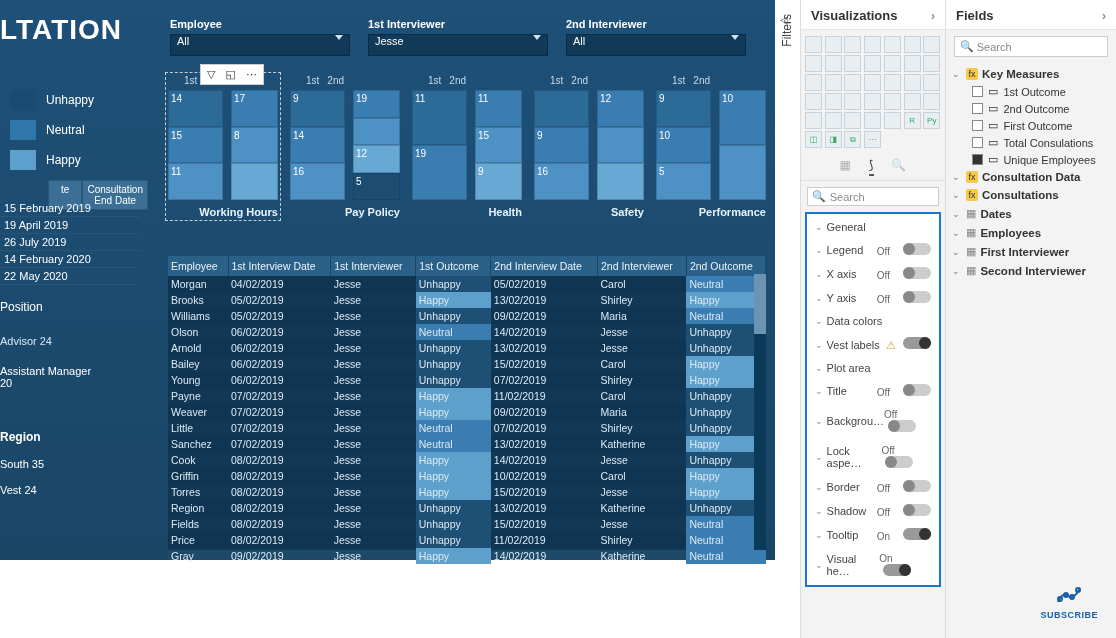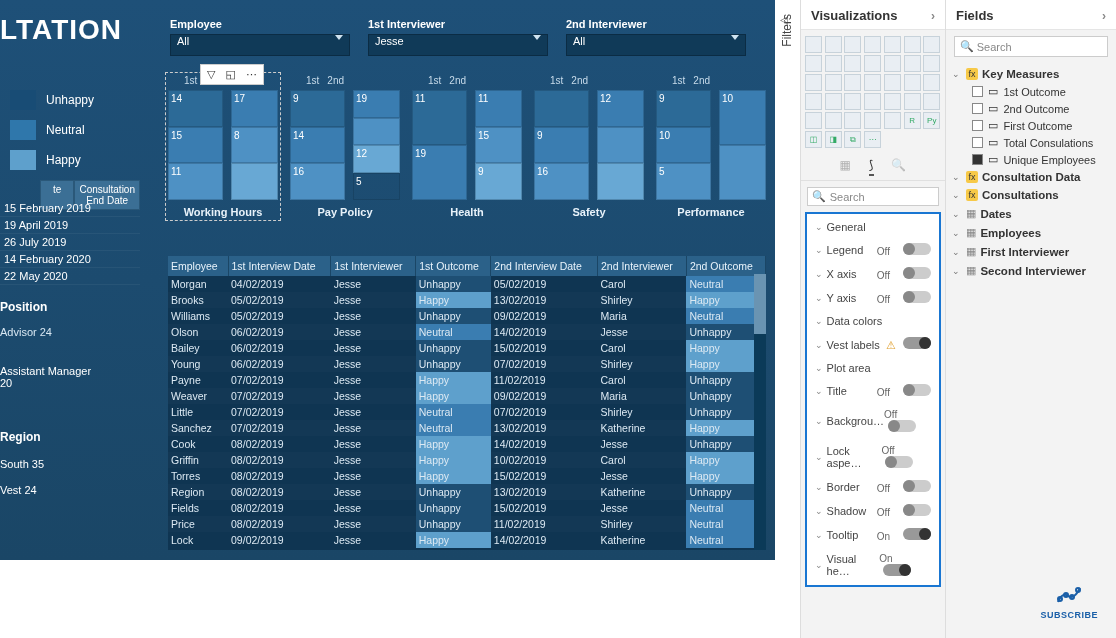--- a/index.html
+++ b/index.html
@@ -14,43 +14,43 @@
 .slicer .sl-box { width:180px; height:22px; background:#103a58; border:1px solid #0b2c44; display:flex; justify-content:space-between; padding:0 6px; font-size:11px; font-weight:400; }
 .slicer .chev { width:0;height:0;border-left:4px solid transparent;border-right:4px solid transparent;border-top:5px solid #d0e3f0; }
 
 
 .legend { position:absolute; left:10px; top:90px; display:flex; flex-direction:column; gap:10px; font-size:12px; }
 .legrow { display:flex; align-items:center; gap:10px; }
 .sq { width:26px; height:20px; }
 .sq1{background:#184c75;} .sq2{background:#2f77ab;} .sq3{background:#5ea0cc;}
 
 
-.dates-hdr { position:absolute; left:0; top:180px; width:140px; display:flex; font-size:10px;padding-left:40px; }
+.dates-hdr { position:absolute; left:8px; top:180px; width:140px; display:flex; font-size:10px;padding-left:40px; }
 .dates-hdr div{ flex:1; background:#3b6f95; border:1px solid #2a5879; padding:3px 4px; text-align:center;}
 .dates { position:absolute; left:0; top:200px; width:140px; font-size:11px; }
 .dates div { padding:2px 4px; border-bottom:1px solid rgba(255,255,255,0.05); }
 
 .posblk { position:absolute; left:0; top:300px; font-size:12px; }
-.posblk .hd{ font-weight:700; margin-bottom:12px;}
+.posblk .hd{ font-weight:400; margin-bottom:21px;}
 .posblk .val{ font-size:11px; color:#d8e7f2;}
 
 .mgr { position:absolute; left:0; top:365px; font-size:11px; }
 .reg { position:absolute; left:0; top:430px; font-size:12px;}
 .reg .hd{ font-weight:700; margin-bottom:6px;}
 .reg .vals div{ font-size:11px; margin-top:14px;}
 
 
 .trimwraps { position:absolute; left:168px; top:75px; display:flex; gap:12px; }
 .treebox { width:110px; }
 .treehdr { display:flex; font-size:10px; color:#c7dbea; gap:8px; padding-left:16px; margin-bottom:4px;}
 .treechart { width:100%; height:110px; position:relative; }
 .treecol { position:absolute; top:0; bottom:0; width:50%; display:flex; flex-direction:column; }
 .treecol.col2{ left:50%;padding-left:8px;}
 .tcell { flex:1; border:1px solid rgba(10,40,60,0.25); font-size:10px; padding:2px 0 0 2px; color:#fff; }
-.treelbl { text-align:center; font-size:11px; font-weight:600; margin-top:6px; color:#e8f2fa;}
+.treelbl { text-align:right; font-size:11px; font-weight:600; margin-top:6px; color:#e8f2fa;}
 .tb1{background:#2c6a97;} .tb2{background:#3a7db1;} .tb3{background:#4e91c4;} .tb4{background:#68a8d4;}
 
 
 .selborder { outline:1px dashed #ccc; outline-offset:2px; }
 .sel-toolbar { position:absolute; left:200px; top:64px; background:#fff; border:1px solid #ccc; display:flex; padding:1px; font-size:11px; color:#333; z-index:10;}
 .sel-toolbar span{ padding:2px 5px; cursor:pointer;}
 
 
 .dtable { position:absolute; left:168px; top:256px; width:598px; height:294px; font-size:10.5px; background:#0f3552; }
 .dtable table{ width:100%; border-collapse:collapse;}
@@ -331,20 +331,29 @@
           <tr>
             <td>Olson</td>
             <td>06/02/2019</td>
             <td>Jesse</td>
             <td class="oc-neutral">Neutral</td>
             <td>14/02/2019</td>
             <td>Jesse</td>
             <td class="oc-unhappy">Unhappy</td>
           </tr>
           <tr>
+            <td>Arnold</td>
+            <td>06/02/2019</td>
+            <td>Jesse</td>
+            <td class="oc-unhappy">Unhappy</td>
+            <td>13/02/2019</td>
+            <td>Jesse</td>
+            <td class="oc-unhappy">Unhappy</td>
+          </tr>
+          <tr>
             <td>Bailey</td>
             <td>06/02/2019</td>
             <td>Jesse</td>
             <td class="oc-unhappy">Unhappy</td>
             <td>15/02/2019</td>
             <td>Carol</td>
             <td class="oc-happy">Happy</td>
           </tr>
           <tr>
             <td>Young</td>
@@ -439,21 +448,21 @@
           <tr>
             <td>Price</td>
             <td>08/02/2019</td>
             <td>Jesse</td>
             <td class="oc-unhappy">Unhappy</td>
             <td>11/02/2019</td>
             <td>Shirley</td>
             <td class="oc-neutral">Neutral</td>
           </tr>
           <tr>
-            <td>Lock</td>
+            <td>Gray</td>
             <td>09/02/2019</td>
             <td>Jesse</td>
             <td class="oc-happy">Happy</td>
             <td>14/02/2019</td>
             <td>Katherine</td>
             <td class="oc-neutral">Neutral</td>
           </tr>
         </tbody>
       </table>
     <div class="scroll"></div>

